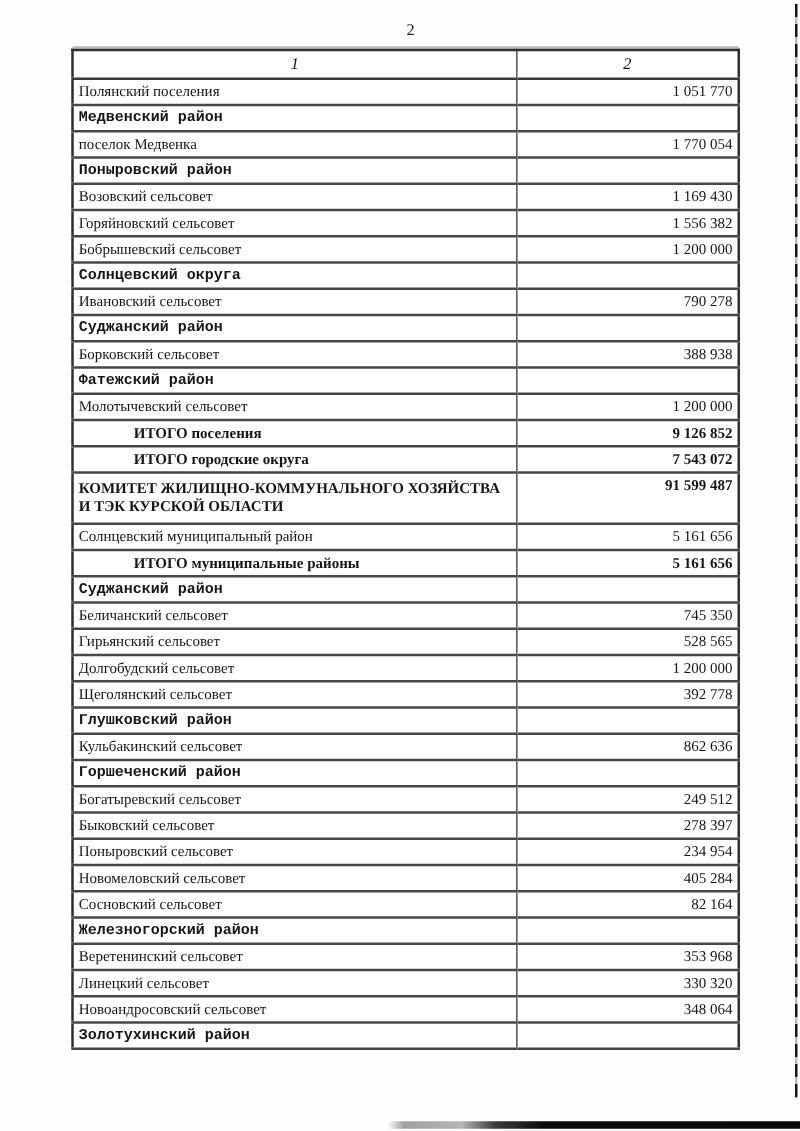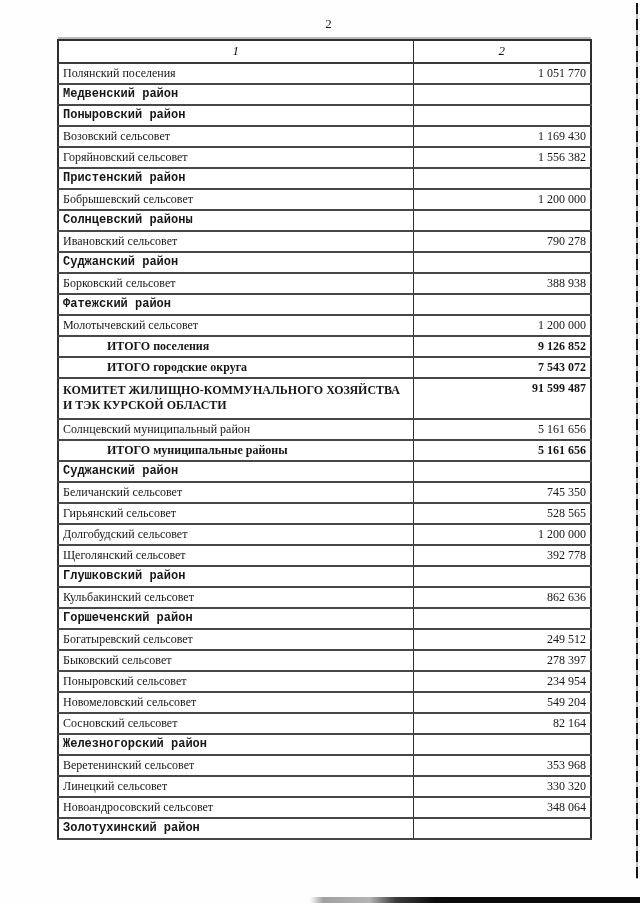--- a/index.html
+++ b/index.html
@@ -112,42 +112,42 @@
     </thead>
     <tbody>
         <tr class="row-entry">
           <td class="label">Полянский поселения</td>
           <td class="value">1 051 770</td>
         </tr>
         <tr class="row-district">
           <td class="label">Медвенский район</td>
           <td class="value"></td>
         </tr>
+        <tr class="row-entry">
+          <td class="label">поселок Медвенка</td>
+          <td class="value">1 770 054</td>
+        </tr>
         <tr class="row-district">
           <td class="label">Поныровский район</td>
           <td class="value"></td>
         </tr>
         <tr class="row-entry">
           <td class="label">Возовский сельсовет</td>
           <td class="value">1 169 430</td>
         </tr>
         <tr class="row-entry">
           <td class="label">Горяйновский сельсовет</td>
           <td class="value">1 556 382</td>
         </tr>
-        <tr class="row-district">
-          <td class="label">Пристенский район</td>
-          <td class="value"></td>
-        </tr>
         <tr class="row-entry">
           <td class="label">Бобрышевский сельсовет</td>
           <td class="value">1 200 000</td>
         </tr>
         <tr class="row-district">
-          <td class="label">Солнцевский районы</td>
+          <td class="label">Солнцевский округа</td>
           <td class="value"></td>
         </tr>
         <tr class="row-entry">
           <td class="label">Ивановский сельсовет</td>
           <td class="value">790 278</td>
         </tr>
         <tr class="row-district">
           <td class="label">Суджанский район</td>
           <td class="value"></td>
         </tr>
@@ -222,21 +222,21 @@
         <tr class="row-entry">
           <td class="label">Быковский сельсовет</td>
           <td class="value">278 397</td>
         </tr>
         <tr class="row-entry">
           <td class="label">Поныровский сельсовет</td>
           <td class="value">234 954</td>
         </tr>
         <tr class="row-entry">
           <td class="label">Новомеловский сельсовет</td>
-          <td class="value">549 204</td>
+          <td class="value">405 284</td>
         </tr>
         <tr class="row-entry">
           <td class="label">Сосновский сельсовет</td>
           <td class="value">82 164</td>
         </tr>
         <tr class="row-district">
           <td class="label">Железногорский район</td>
           <td class="value"></td>
         </tr>
         <tr class="row-entry">

